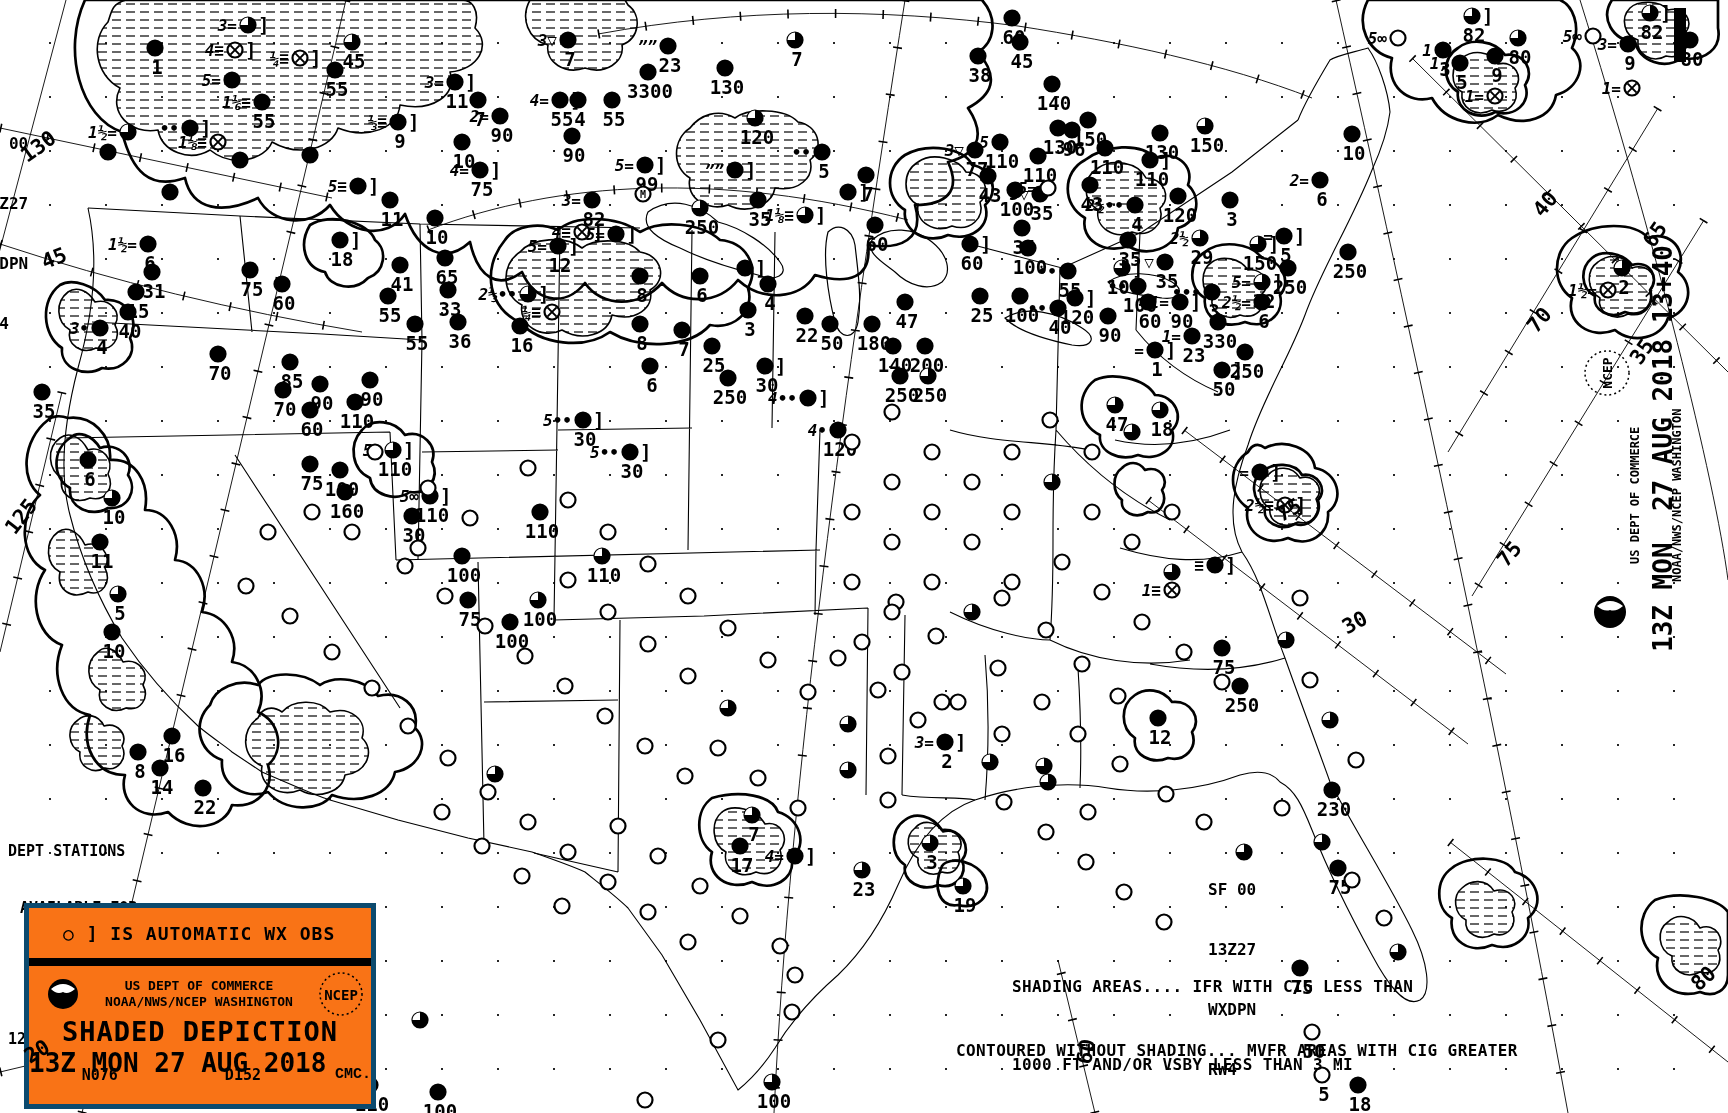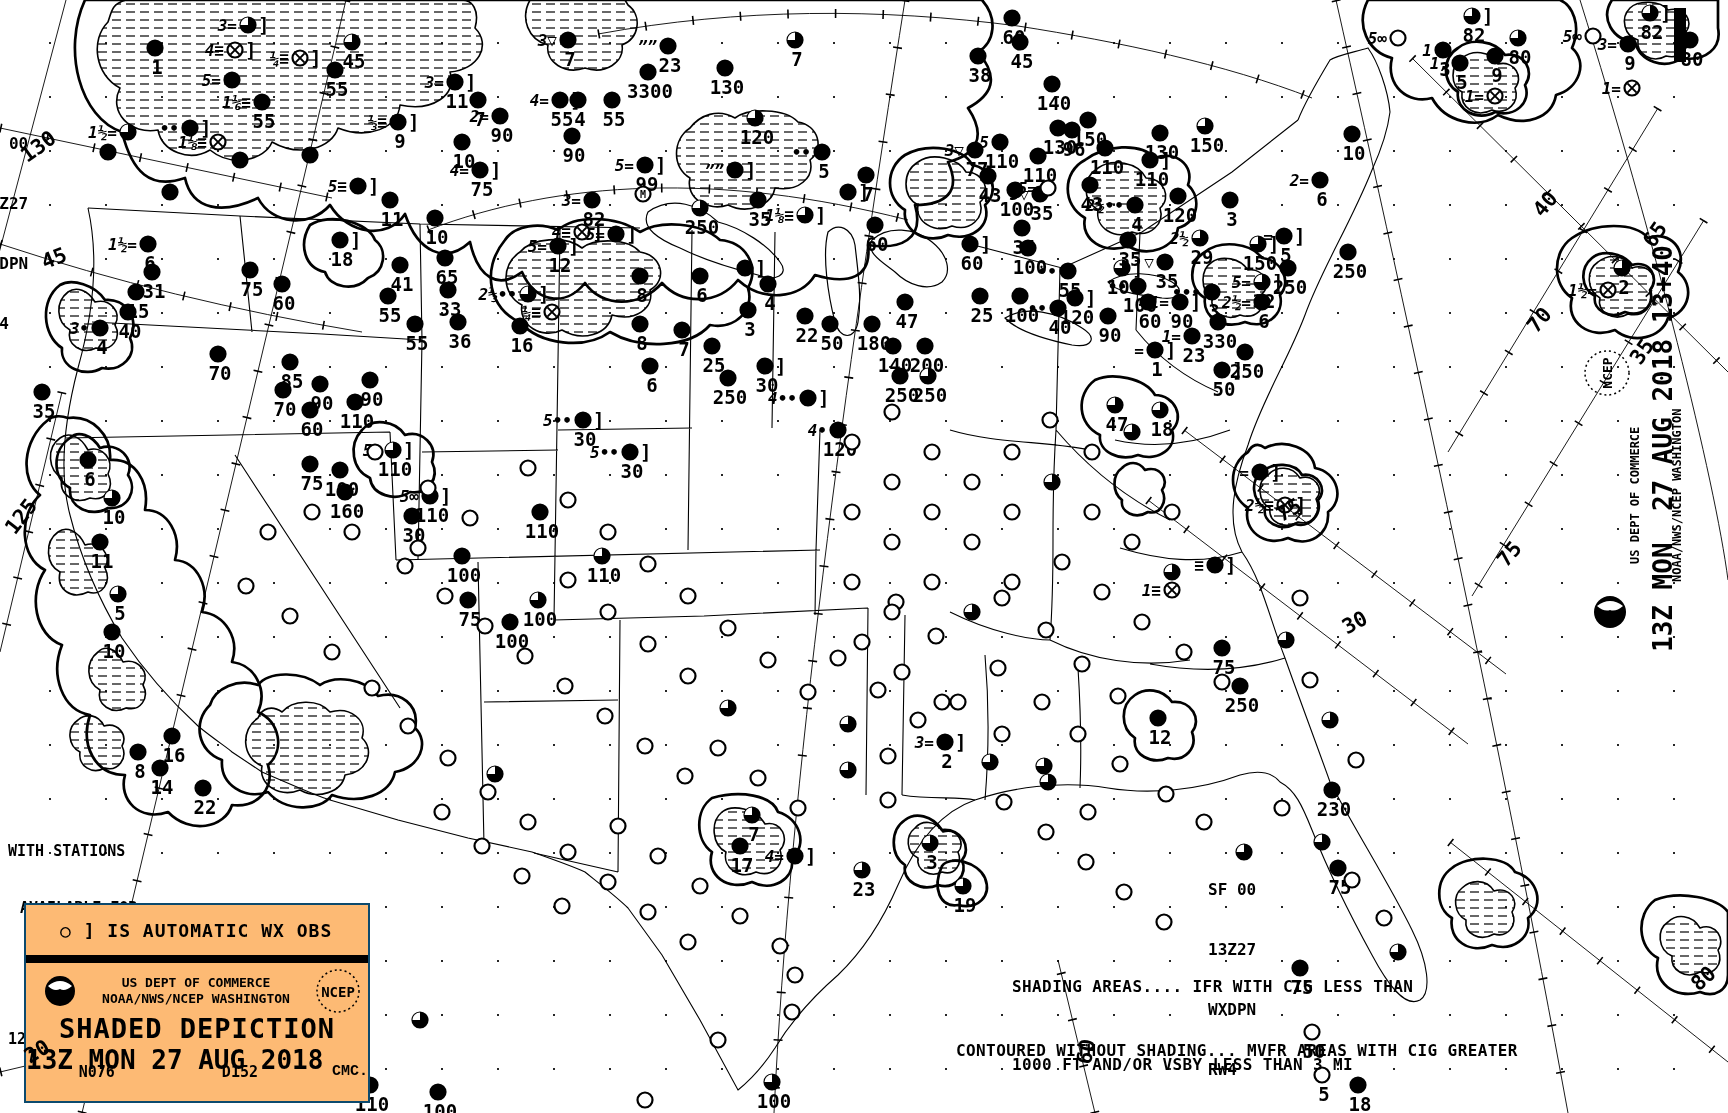--- a/index.html
+++ b/index.html
@@ -17,21 +17,21 @@
   .mvfr{fill:none;stroke:#000;stroke-width:2.7px;stroke-linejoin:round;}
   .ifr{fill:url(#hatch);stroke:#000;stroke-width:1.6px;stroke-linejoin:round;}
   .stn{stroke:#000;stroke-width:2.2px;}
   .stn-lab{font:700 19px "DejaVu Sans Mono",monospace;fill:#000;}
   .stn-sym{font:italic 700 16px "DejaVu Sans Mono",monospace;fill:#000;}
   .txt{position:absolute;white-space:pre;}
   .note{font:700 15px "DejaVu Sans Mono",monospace;line-height:19px;}
   .ann{font:700 16px "DejaVu Sans Mono",monospace;line-height:26px;letter-spacing:.4px;}
   .idblk{font:700 16px "DejaVu Sans Mono",monospace;line-height:20px;}
   .glabel{position:absolute;font:700 21px "DejaVu Sans Mono",monospace;transform-origin:left top;}
-  #legend{position:absolute;left:24px;top:903px;width:342px;height:196px;border:2px solid #0c4a6e;background:#fdba74;}
+  #legend{position:absolute;left:24px;top:903px;width:342px;height:196px;border:5px solid #0c4a6e;background:#f97316;}
   #legend .obsrow{height:50px;border-bottom:8px solid #000;display:flex;align-items:center;
       font:700 18px "DejaVu Sans Mono",monospace;padding-left:34px;letter-spacing:1px;}
   #legend .agency{position:absolute;left:0;top:62px;width:100%;display:flex;align-items:center;}
   #legend .agency .mid{font:700 13px "DejaVu Sans Mono",monospace;line-height:16px;text-align:center;flex:1;}
   #legend .big1{position:absolute;left:0;top:108px;width:100%;text-align:center;
       font:700 27px "DejaVu Sans Mono",monospace;letter-spacing:1px;}
   #legend .big2{position:absolute;left:0;top:140px;width:100%;text-align:left;
       font:700 26px "DejaVu Sans Mono",monospace;}
   #legend .codes{position:absolute;left:0;top:158px;width:100%;display:flex;
       font:700 15px "DejaVu Sans Mono",monospace;justify-content:flex-end;}
@@ -867,21 +867,21 @@
   <div id="topbar"></div>
 
   <div class="txt idblk" style="left:-20px;top:94px;">
     <div>SF 00</div>
     <div>13Z27</div>
     <div>WXDPN</div>
     <div>RW4</div>
   </div>
 
   <div class="txt note" style="left:8px;top:804px;">
-    <div>WITH STATIONS</div>
+    <div>DEPT STATIONS</div>
     <div style="margin-left:12px;">AVAILABLE FOR</div>
     <div style="margin-left:40px;margin-top:8px;">ANALYSIS</div>
     <div style="margin-top:9px;">1247 OUT OF 1462</div>
   </div>
 
   <div id="legend">
     <div class="obsrow">○ ]  IS AUTOMATIC WX OBS</div>
     <div class="agency">
       <svg width="40" height="40" style="position:static;margin-left:14px;">
         <circle cx="20" cy="20" r="15" fill="#000"></circle>

